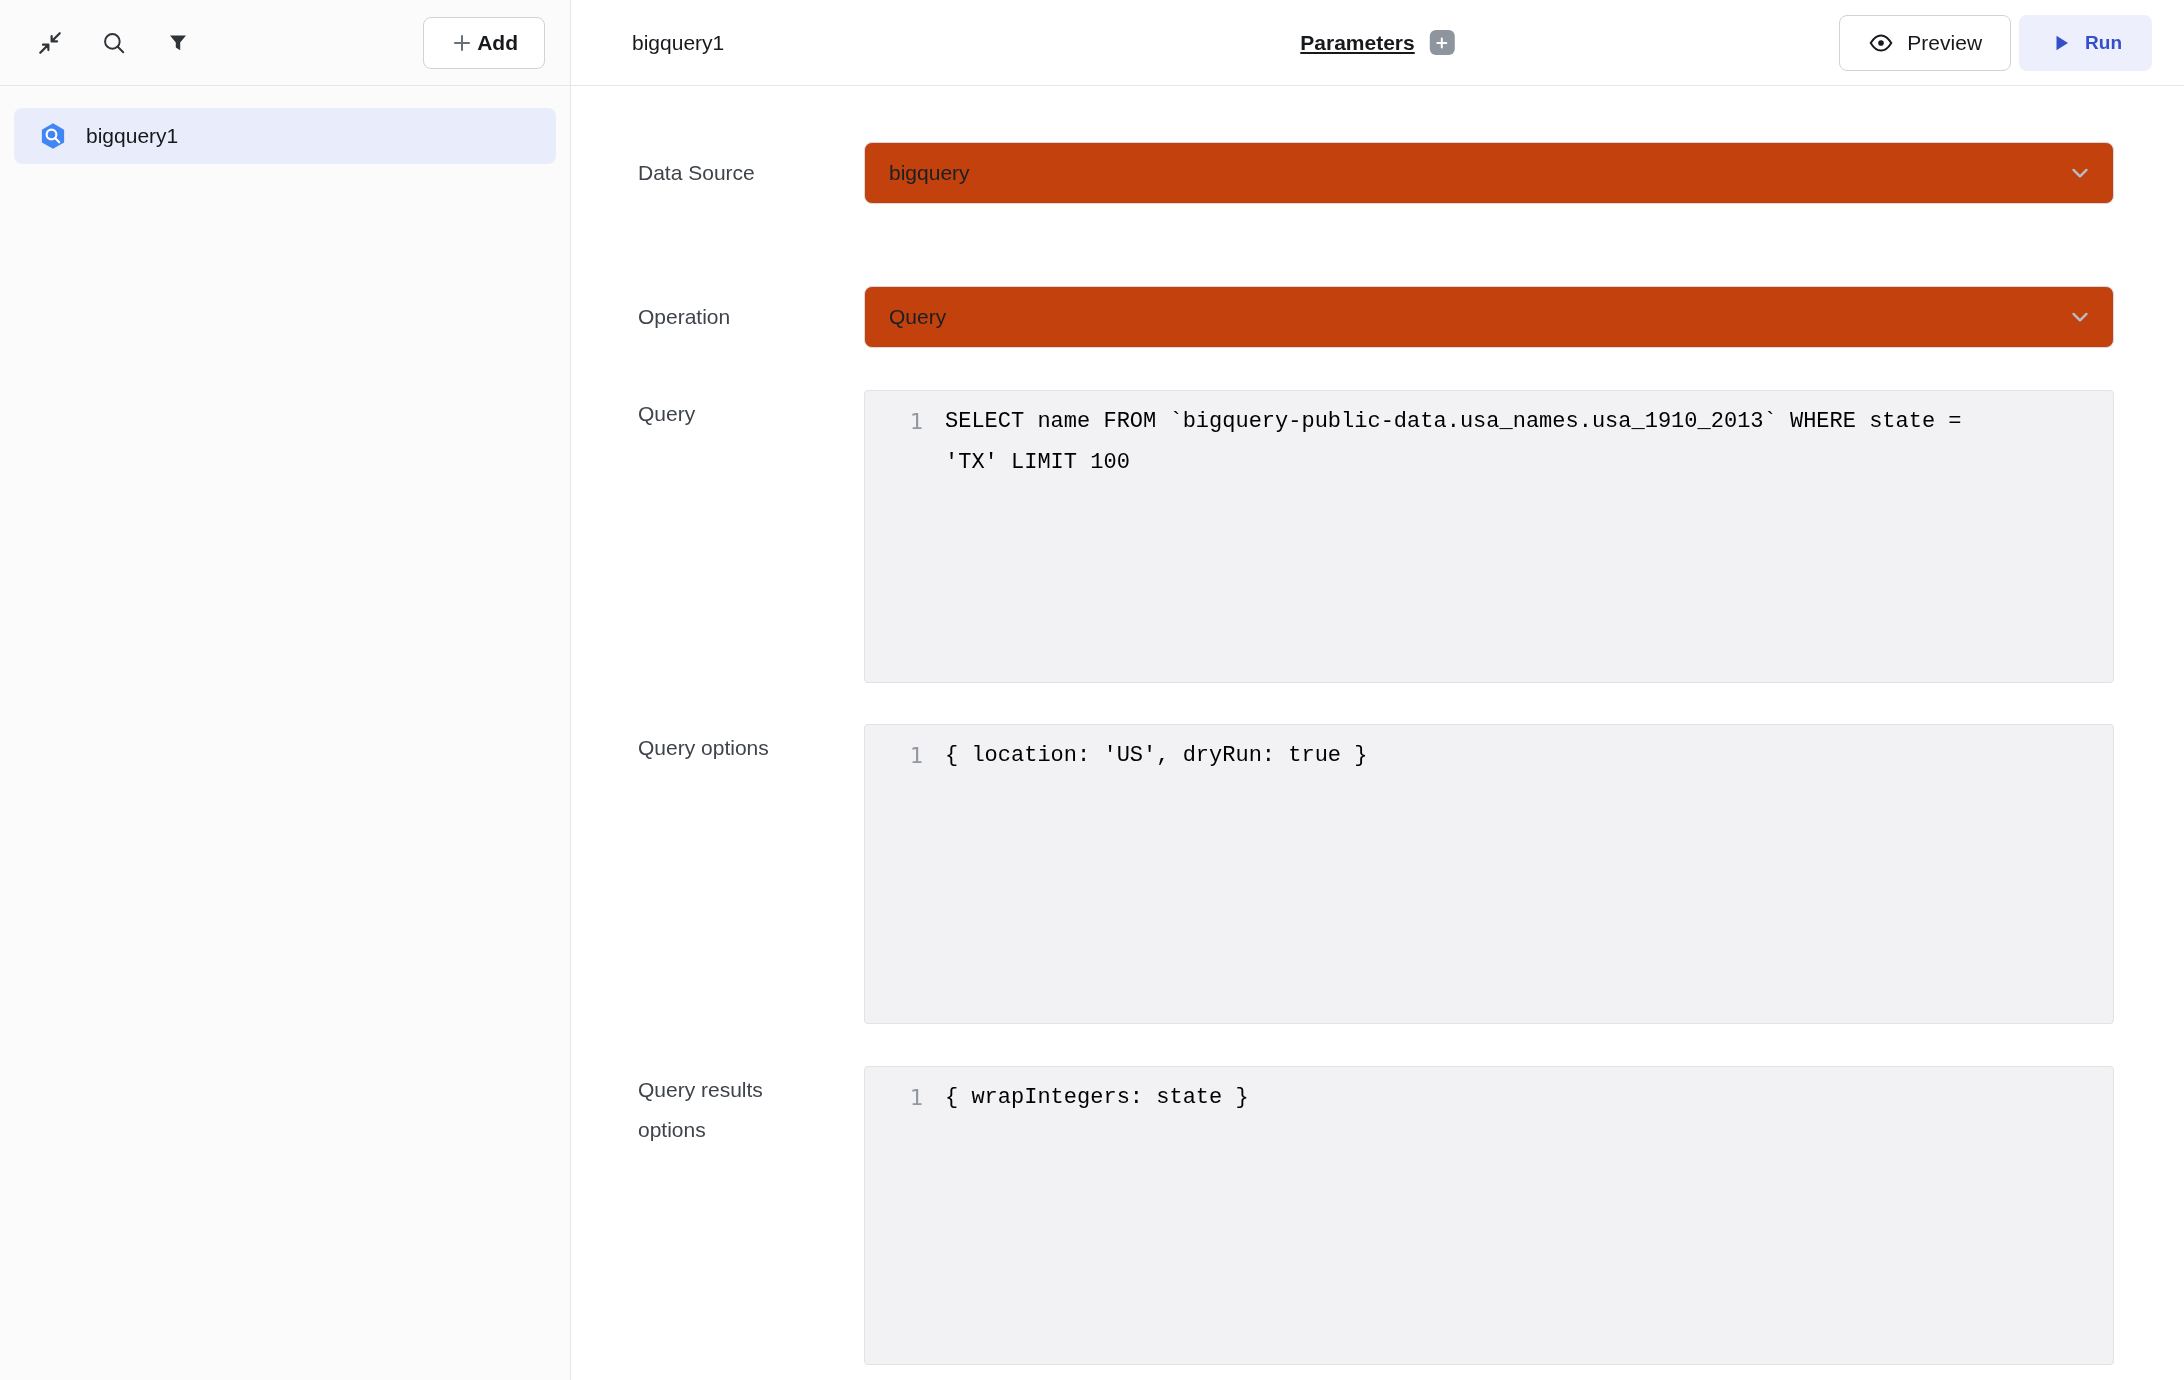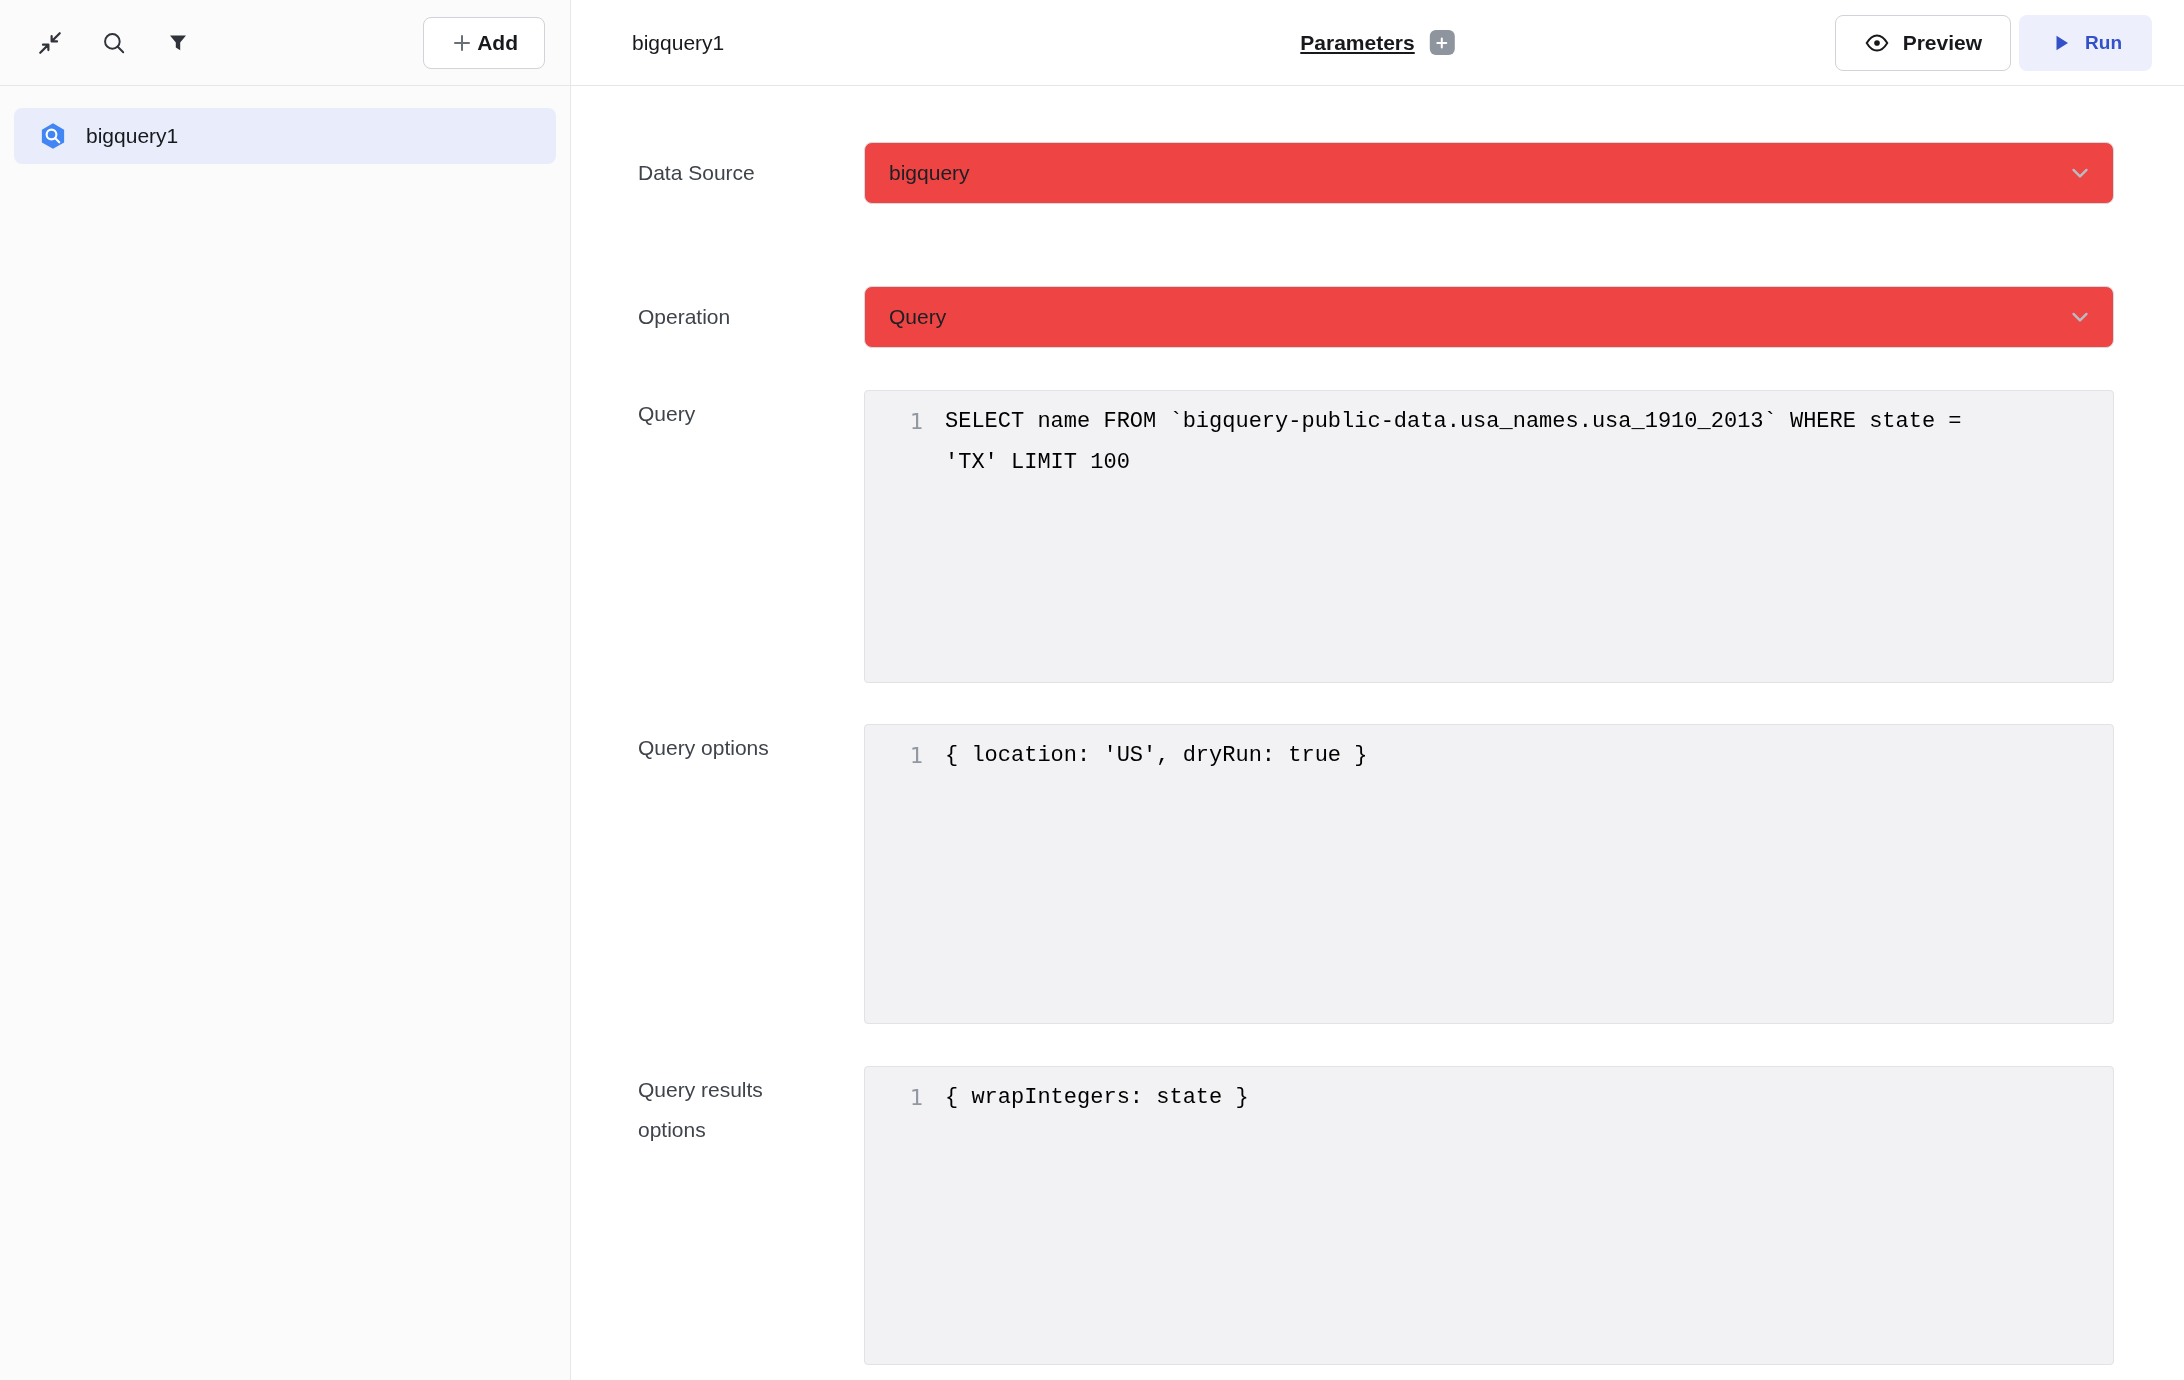--- a/index.html
+++ b/index.html
@@ -66,21 +66,21 @@
   .param-add {
     width: 25px; height: 25px; border: none; border-radius: 6px;
     background: #8f959e; display: flex; align-items: center; justify-content: center;
     padding: 0; cursor: pointer;
   }
   .header-actions { margin-left: auto; display: flex; align-items: center; gap: 8px; }
   .preview-btn {
     height: 56px; padding: 0 28px;
     display: inline-flex; align-items: center; gap: 13px;
     background: #fff; border: 1px solid #d2d2d8; border-radius: 8px;
-    font-family: inherit; font-size: 21px; font-weight: 700; color: #17191c; cursor: pointer;
+    font-family: inherit; font-size: 21px; font-weight: 400; color: #17191c; cursor: pointer;
   }
   .run-btn {
     height: 56px; padding: 0 30px;
     display: inline-flex; align-items: center; gap: 12px;
     background: var(--accent-bg); border: none; border-radius: 8px;
     font-family: inherit; font-size: 19px; font-weight: 600; color: var(--accent); cursor: pointer;
   }
 
   
   .form { flex: 1; overflow: hidden; padding: 56px 70px 0 67px; }
@@ -90,21 +90,21 @@
   .row-query { margin-top: 42px; }
   .row-qopts { margin-top: 41px; }
   .row-qres { margin-top: 42px; }
   .field-label {
     width: 226px; flex-shrink: 0; padding-right: 36px;
     font-size: 21px; font-weight: 500; color: #3f444a; line-height: 40px;
   }
   .row-editor .field-label { align-self: flex-start; padding-top: 4px; }
   .select {
     flex: 1; height: 62px; position: relative;
-    background: #ef4444; border: 1px solid #d8d8dd; border-radius: 8px;
+    background: #c2410c; border: 1px solid #d8d8dd; border-radius: 8px;
     display: flex; align-items: center; padding: 0 64px 0 24px; cursor: pointer;
   }
   .select-value { font-size: 21px; color: #1c1f23; }
   .chev { position: absolute; right: 20px; top: 50%; transform: translateY(-50%); display: flex; }
   .editor {
     flex: 1; overflow: hidden;
     background: #f2f2f4; border: 1px solid #e1e1e6; border-radius: 4px;
     display: flex; align-items: flex-start;
     padding: 10px 24px 0 0;
     font-family: "DejaVu Sans Mono", monospace; font-size: 22px; line-height: 41px;

